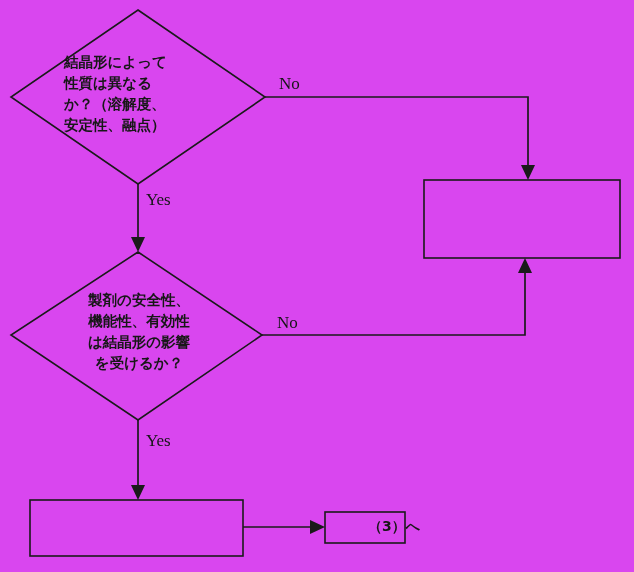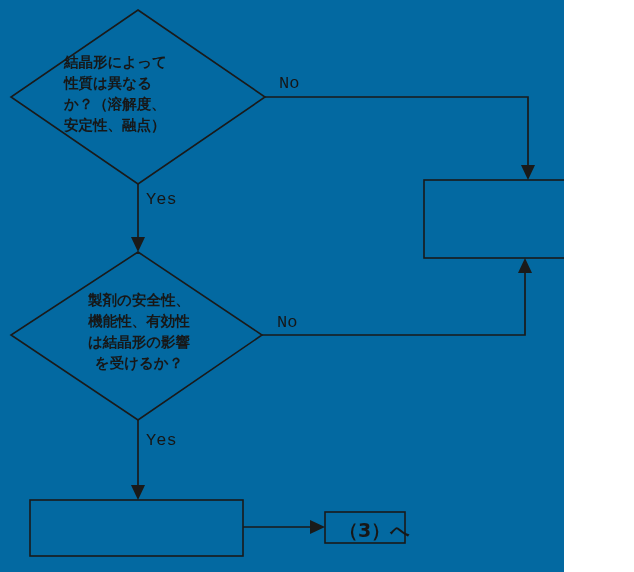--- a/index.html
+++ b/index.html
@@ -5,23 +5,23 @@
   html, body {
     margin: 0;
     padding: 0;
     background: #ffffff;
   }
   body {
     font-family: "Liberation Serif", "DejaVu Serif", serif;
   }
   #canvas {
     position: relative;
-    width: 564px;
+    width: 634px;
     height: 572px;
-    background: #0369a1;
+    background: #d946ef;
     overflow: hidden;
   }
   svg.flow-layer {
     position: absolute;
     left: 0;
     top: 0;
     width: 634px;
     height: 572px;
   }
   .shape-stroke {
@@ -43,32 +43,33 @@
     font-family: "DejaVu Sans", "Liberation Sans", sans-serif;
     font-size: 14.5px;
     line-height: 21px;
     color: #171717;
     font-weight: 600;
     white-space: pre;
     letter-spacing: 0px;
   }
   .edge-label {
     position: absolute;
-    font-family: Liberation Mono, monospace;
+    font-family: Liberation Serif, serif;
     font-size: 17px;
     color: #161616;
     white-space: pre;
   }
   .term-label {
     position: absolute;
     font-family: "DejaVu Sans", "Liberation Sans", sans-serif;
-    font-size: 19px;
+    font-size: 14px;
     color: #171717;
     white-space: pre;
     font-weight: 600;
+    margin-left: 29px;
   }
 </style>
 </head>
 <body>
 
 <div id="canvas">
 
   <svg class="flow-layer" viewBox="0 0 634 572">
 
     <polygon class="shape-stroke" points="138,10 265,97 138,184 11,97"></polygon>

